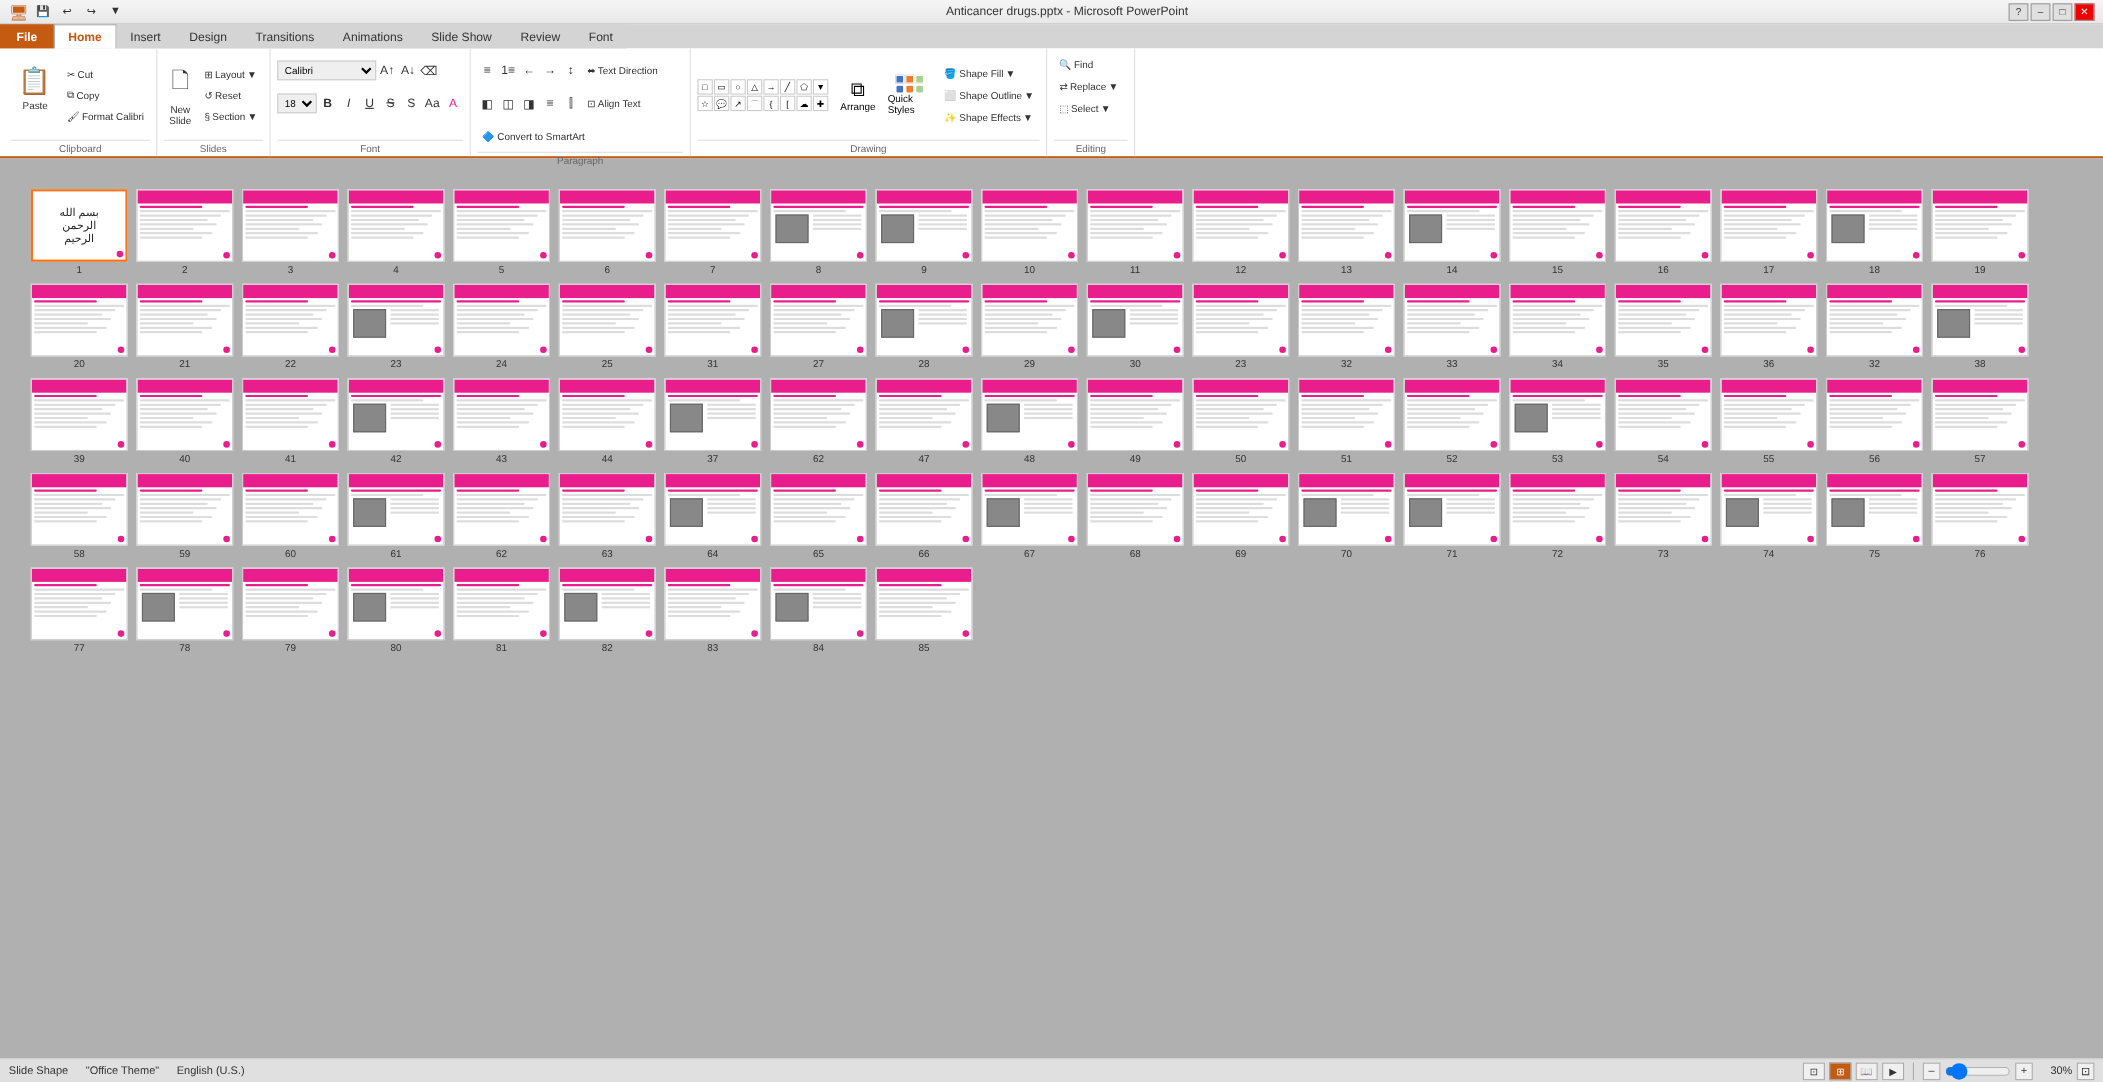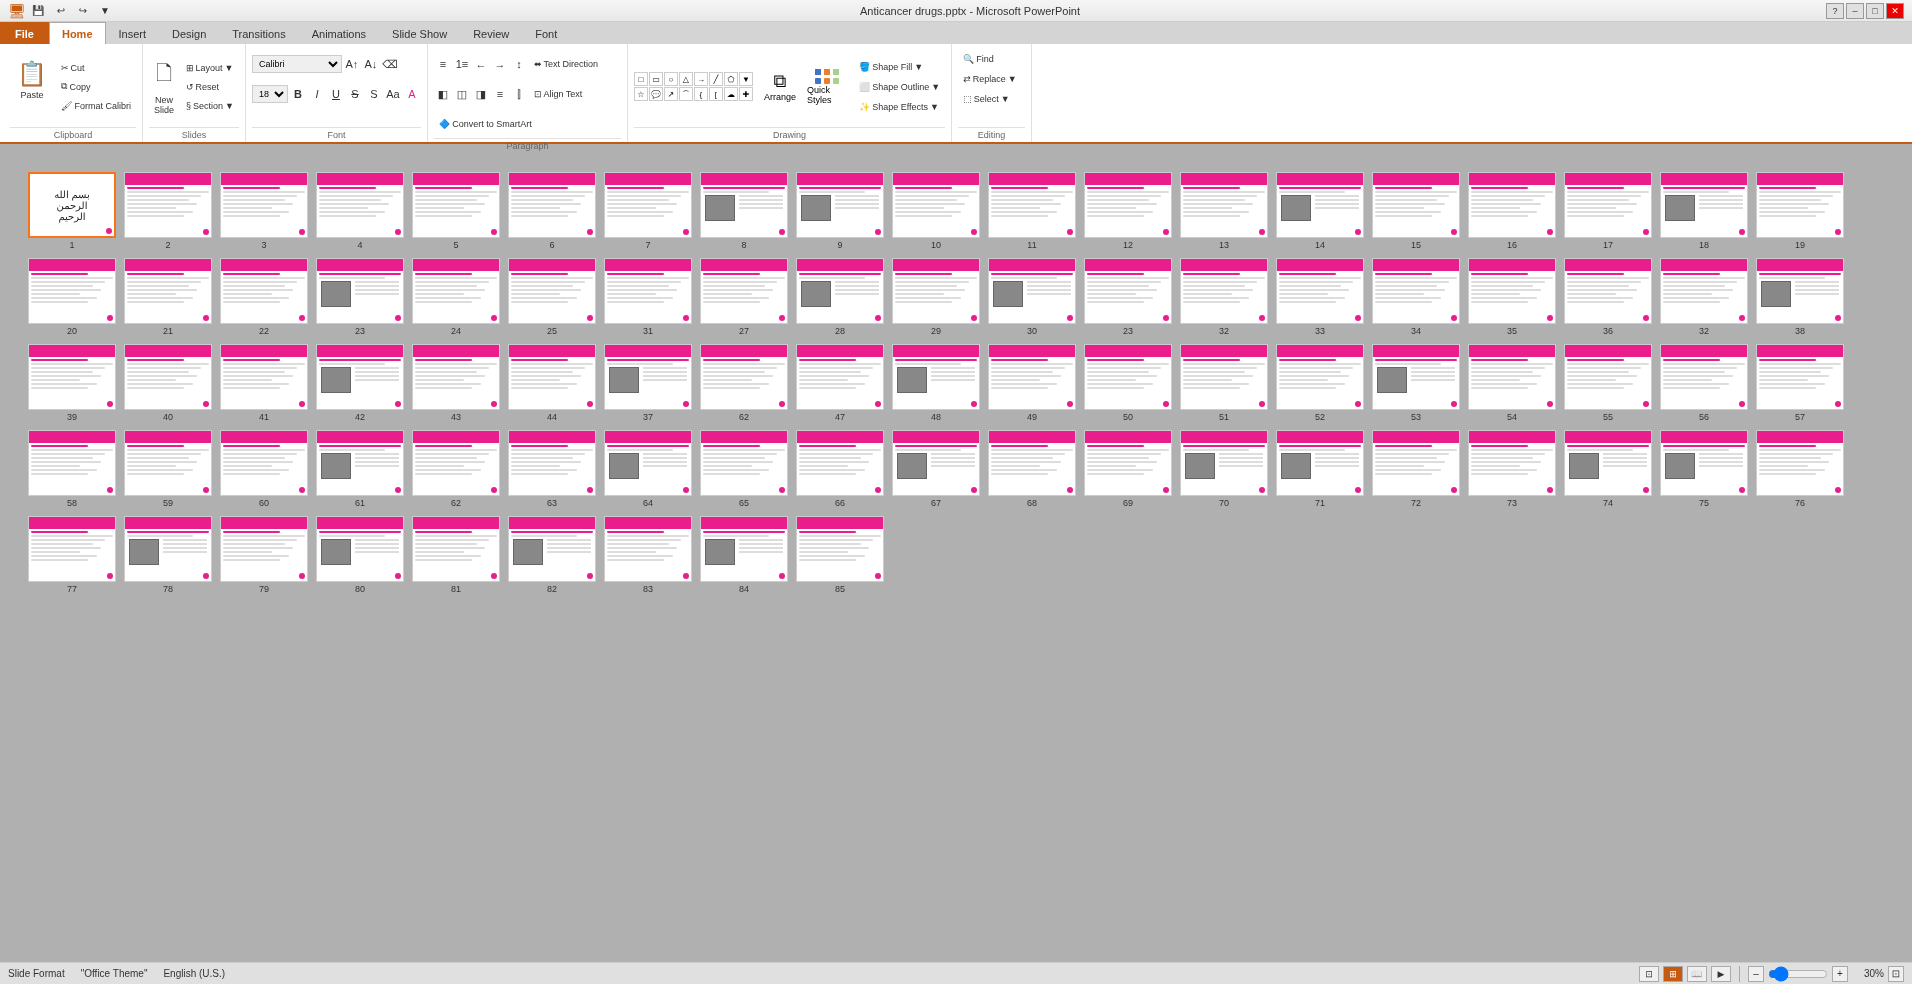--- a/index.html
+++ b/index.html
@@ -1940,21 +1940,21 @@
         <div style="height:2px;background:#ddd;margin-bottom:2px;border-radius:1px;width:70%;"></div>
       </div>
       <div style="position:absolute;bottom:2px;right:2px;width:6px;height:6px;border-radius:50%;background:#e91e8c;"></div>
     </div>
       <div class="slide-num">85</div>
     </div>
   </div>
 
 <div id="statusbar">
   <div class="status-left">
-    <span style="cursor:pointer;">Slide Format</span>
+    <span style="cursor:pointer;">Slide Shape</span>
     <span>"Office Theme"</span>
     <span>English (U.S.)</span>
   </div>
   <div class="status-right">
     <div class="view-btn">⊡</div>
     <div class="view-btn active">⊞</div>
     <div class="view-btn">📖</div>
     <div class="view-btn">▶</div>
     <div style="width:1px;height:16px;background:#aaa;margin:0 4px;"></div>
     <div class="zoom-btn">–</div>

